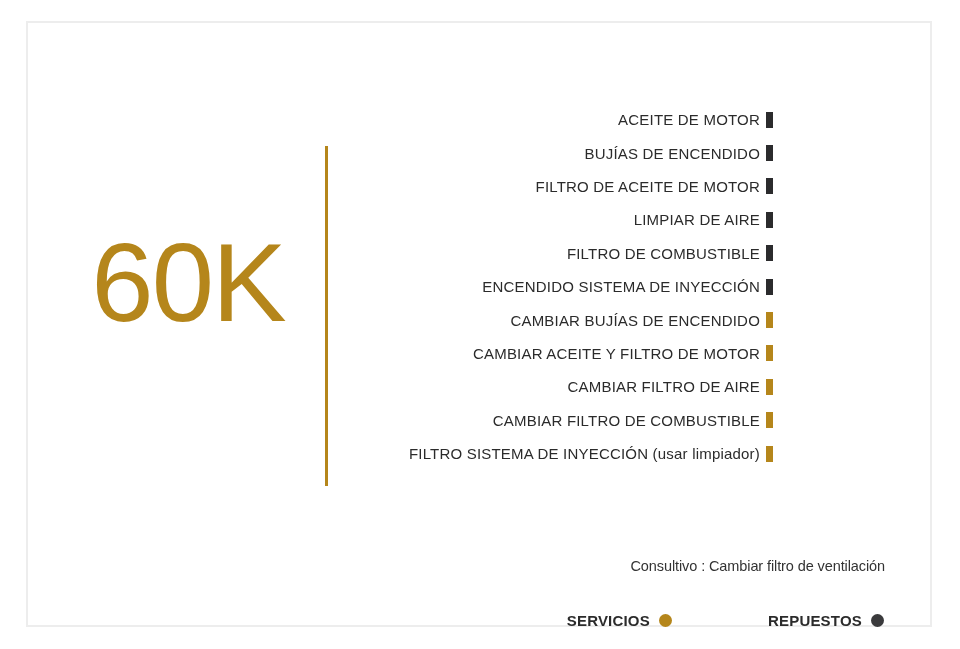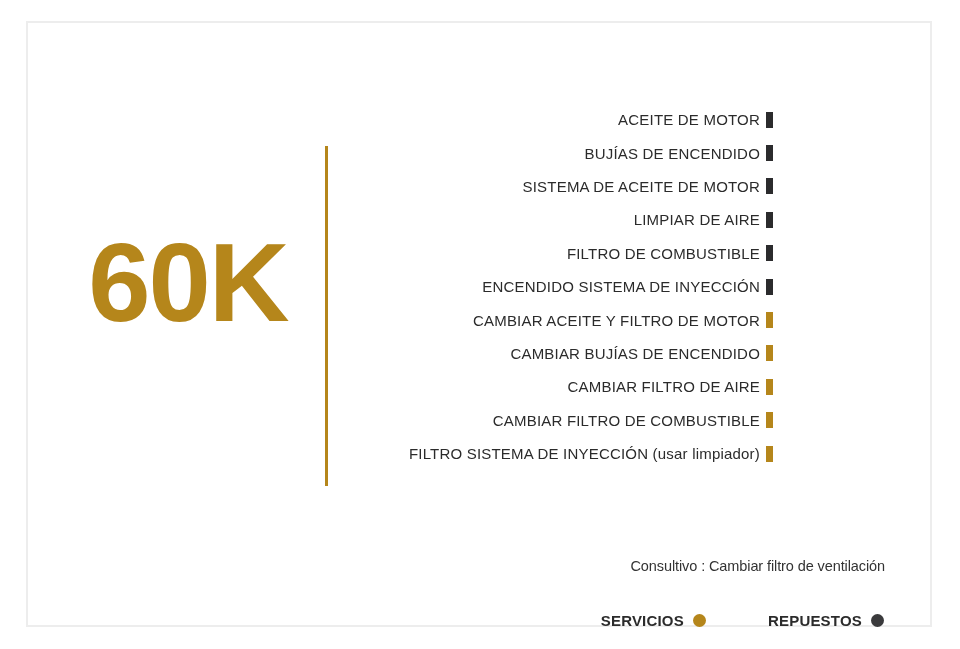--- a/index.html
+++ b/index.html
@@ -23,21 +23,21 @@
     border: 2px solid var(--border);
   }
   .milestone {
     position: absolute;
     left: 40px; top: 204px;
     width: 240px;
     text-align: center;
   }
   .milestone-value {
     font-size: 112px;
-    font-weight: bold;
+    font-weight: normal;
     line-height: 1;
     color: var(--gold);
     letter-spacing: -2px;
   }
   .milestone-unit {
     font-size: 70px;
     font-weight: bold;
     line-height: 1;
     margin-top: -2px;
     color: #3A3A3C;
@@ -81,21 +81,21 @@
     font-size: 14.5px;
     color: #333333;
     letter-spacing: -0.1px;
     white-space: nowrap;
   }
   .legend {
     position: absolute;
     top: 589px; right: 46px;
     display: flex;
     align-items: center;
-    gap: 62px;
+    gap: 96px;
   }
   .legend-item {
     display: flex;
     align-items: center;
   }
   .legend-label {
     font-size: 15px;
     font-weight: bold;
     color: #2B2B2B;
     letter-spacing: 0.2px;
@@ -123,41 +123,41 @@
   <div class="items">
       <div class="item-row">
         <span class="item-label">ACEITE DE MOTOR</span>
         <span class="item-bar repuesto"></span>
       </div>
       <div class="item-row">
         <span class="item-label">BUJÍAS DE ENCENDIDO</span>
         <span class="item-bar repuesto"></span>
       </div>
       <div class="item-row">
-        <span class="item-label">SISTEMA DE ACEITE DE MOTOR</span>
+        <span class="item-label">FILTRO DE ACEITE DE MOTOR</span>
         <span class="item-bar repuesto"></span>
       </div>
       <div class="item-row">
         <span class="item-label">LIMPIAR DE AIRE</span>
         <span class="item-bar repuesto"></span>
       </div>
       <div class="item-row">
         <span class="item-label">FILTRO DE COMBUSTIBLE</span>
         <span class="item-bar repuesto"></span>
       </div>
       <div class="item-row">
         <span class="item-label">ENCENDIDO SISTEMA DE INYECCIÓN</span>
         <span class="item-bar repuesto"></span>
       </div>
       <div class="item-row">
-        <span class="item-label">CAMBIAR ACEITE Y FILTRO DE MOTOR</span>
+        <span class="item-label">CAMBIAR BUJÍAS DE ENCENDIDO</span>
         <span class="item-bar servicio"></span>
       </div>
       <div class="item-row">
-        <span class="item-label">CAMBIAR BUJÍAS DE ENCENDIDO</span>
+        <span class="item-label">CAMBIAR ACEITE Y FILTRO DE MOTOR</span>
         <span class="item-bar servicio"></span>
       </div>
       <div class="item-row">
         <span class="item-label">CAMBIAR FILTRO DE AIRE</span>
         <span class="item-bar servicio"></span>
       </div>
       <div class="item-row">
         <span class="item-label">CAMBIAR FILTRO DE COMBUSTIBLE</span>
         <span class="item-bar servicio"></span>
       </div>

